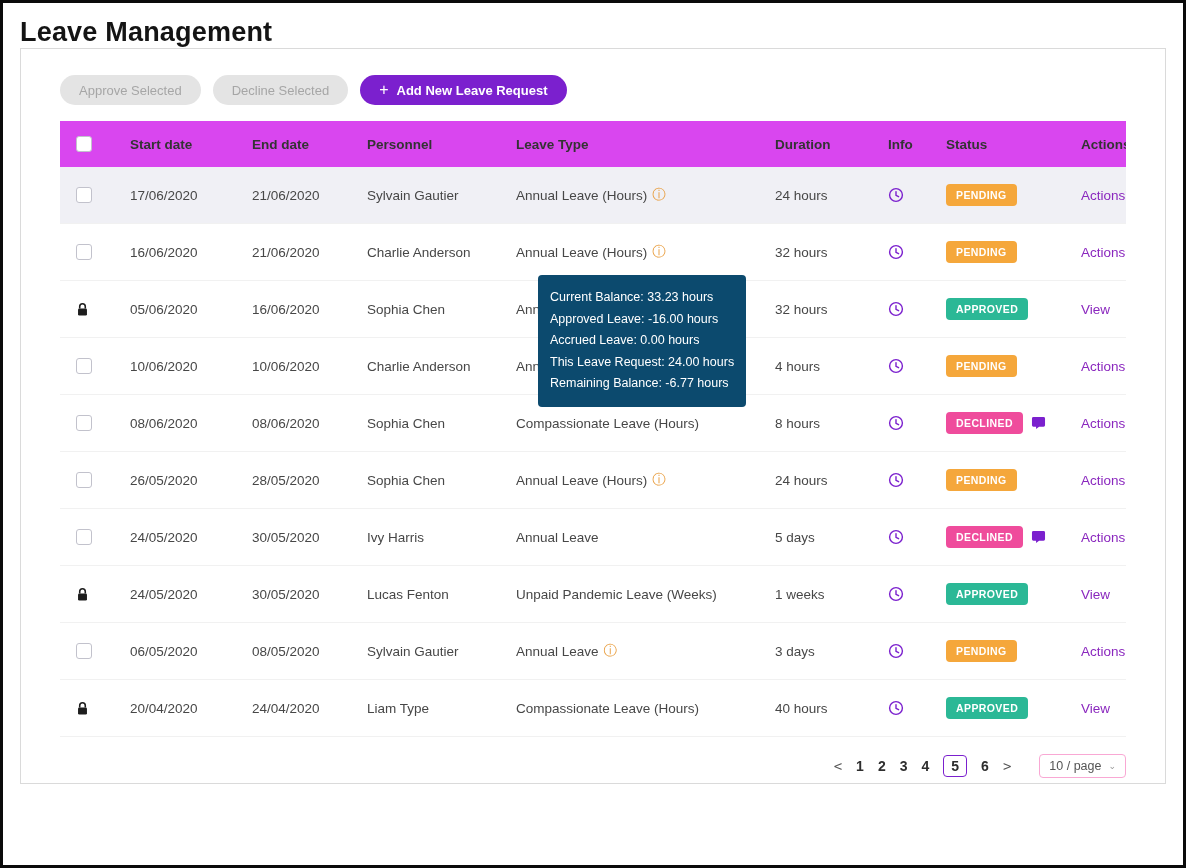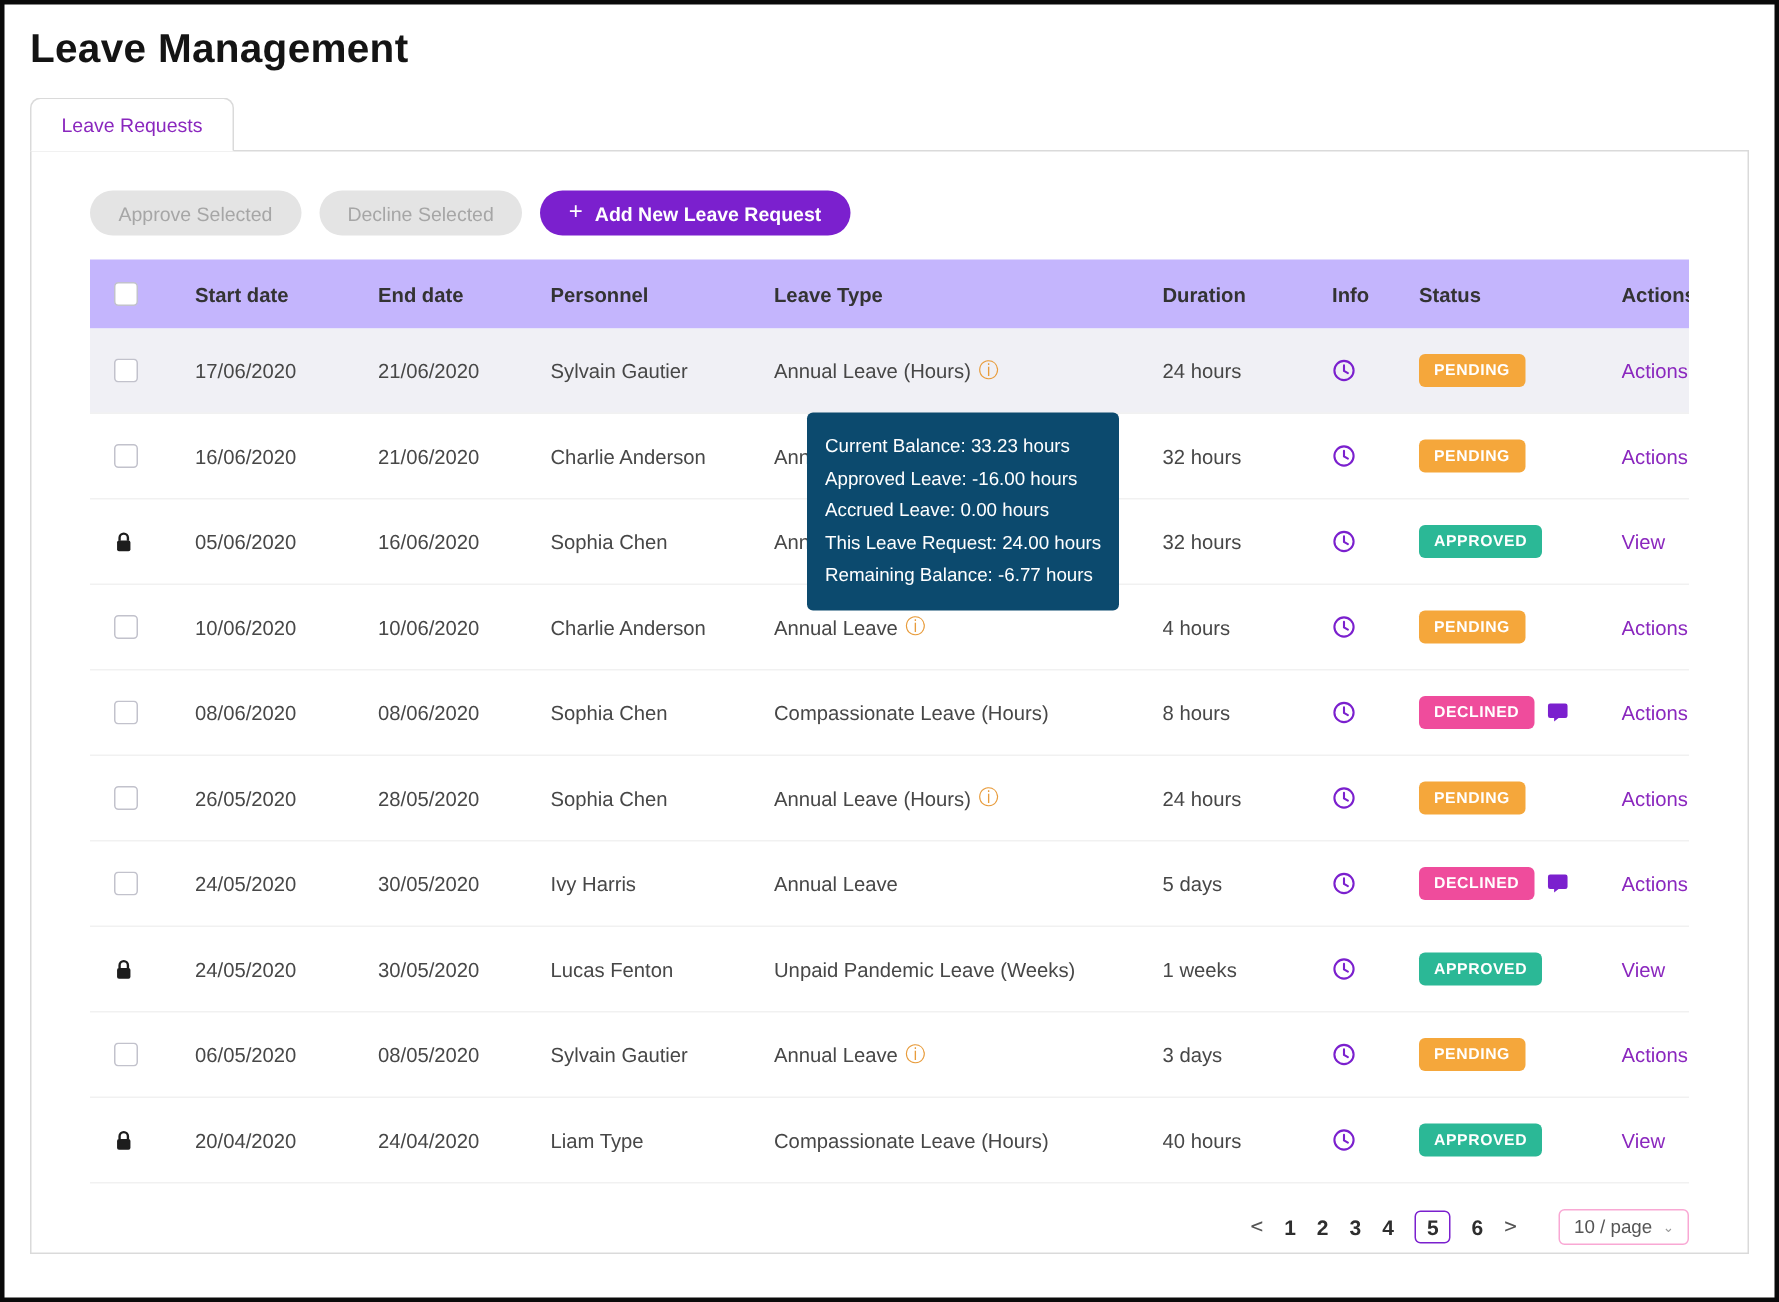--- a/index.html
+++ b/index.html
@@ -18,21 +18,21 @@
   .toolbar{display:flex;align-items:center;gap:12px;margin-bottom:16px}
   .btn{height:30px;padding:0 19px;border:none;border-radius:15px;font-size:13px;font-family:inherit;cursor:pointer;white-space:nowrap}
   .btn-gray{background:#E4E4E4;color:#A6A6A6}
   .btn-purple{background:#7B20CE;color:#fff;display:flex;align-items:center;gap:8px;font-weight:bold}
   .plus{font-size:16px;font-weight:normal;line-height:1}
   .search-box{margin-left:auto;width:358px;height:30px;border:1px solid #D6D6D6;border-radius:4px;display:flex;align-items:center;padding:0 10px;background:#fff}
   .search-box input{flex:1;border:none;outline:none;font-size:13px;font-family:inherit;color:#444;background:transparent}
   .search-box input::placeholder{color:#B3B3B3}
 
   .thead,.tr{display:flex;align-items:center}
-  .thead{background:#c4b5fd;height:46px;font-weight:bold;font-size:13.5px;color:#333}
+  .thead{background:#d946ef;height:46px;font-weight:bold;font-size:13.5px;color:#333}
   .tr{height:57px;border-bottom:1px solid #F1F1F1;font-size:13.5px;color:#474747}
   .tr.hl{background:#F0F0F5}
   .td,.th{padding-right:8px;white-space:nowrap;overflow:hidden}
   .c-check{width:70px;padding-left:16px;display:flex;align-items:center}
   .c-start{width:122px}
   .c-end{width:115px}
   .c-personnel{width:149px}
   .c-type{width:259px;display:flex;align-items:center}
   .c-duration{width:113px}
   .c-info{width:58px;display:flex;align-items:center}
@@ -61,25 +61,20 @@
   .page-size{border:1px solid #f9a8d4;border-radius:4px;padding:4px 9px;font-size:12.5px;color:#555;display:flex;align-items:center;gap:7px;cursor:pointer;margin-left:14px;background:#fff}
   .sel-caret{font-size:9px;color:#999;line-height:1}
 </style>
 </head>
 <body>
 
 <div class="frame">
 
   <h1 class="page-title">Leave Management</h1>
 
-  <div class="tabbar">
-    <div class="tab">
-      <span>Leave Requests</span>
-    </div>
-  </div>
 
   <div class="panel">
 
     <div class="toolbar">
       <button class="btn btn-gray">Approve Selected</button>
       <button class="btn btn-gray">Decline Selected</button>
       <button class="btn btn-purple">
         <span class="plus">+</span>
         <span>Add New Leave Request</span>
       </button>

